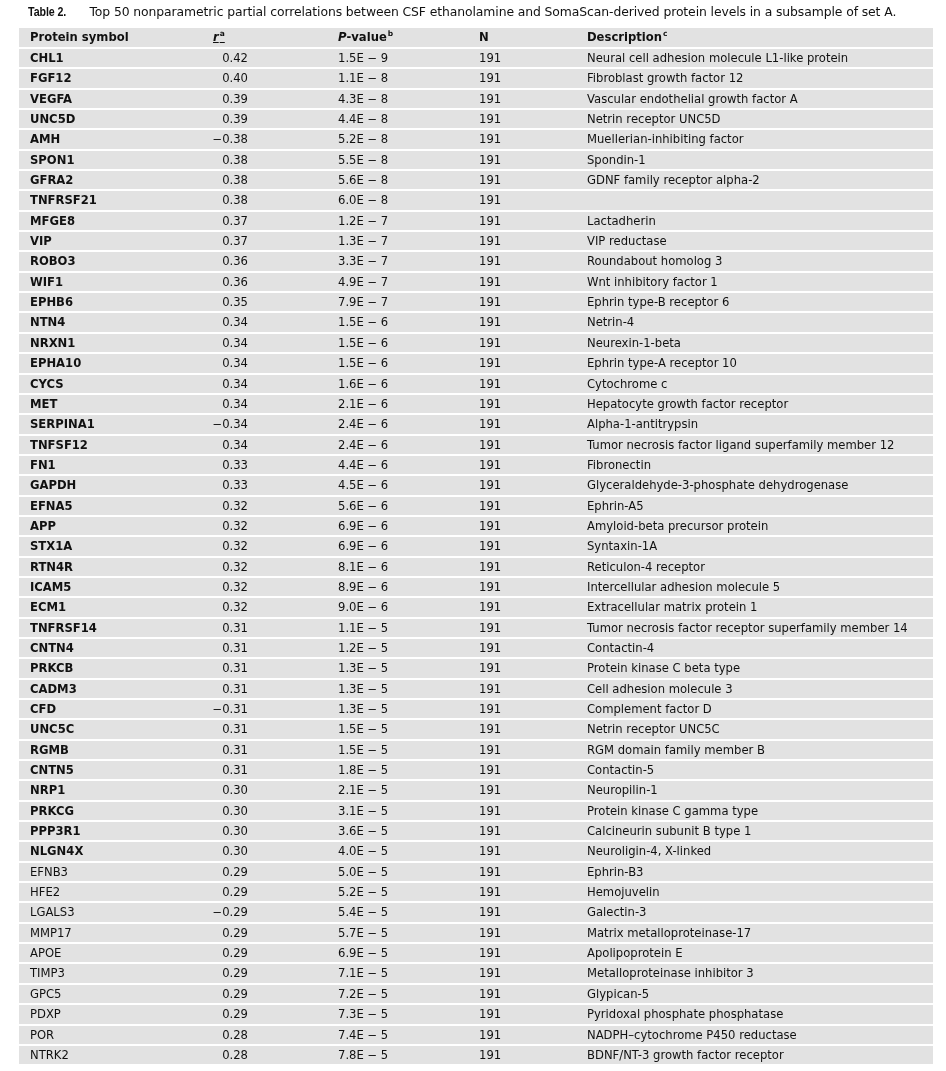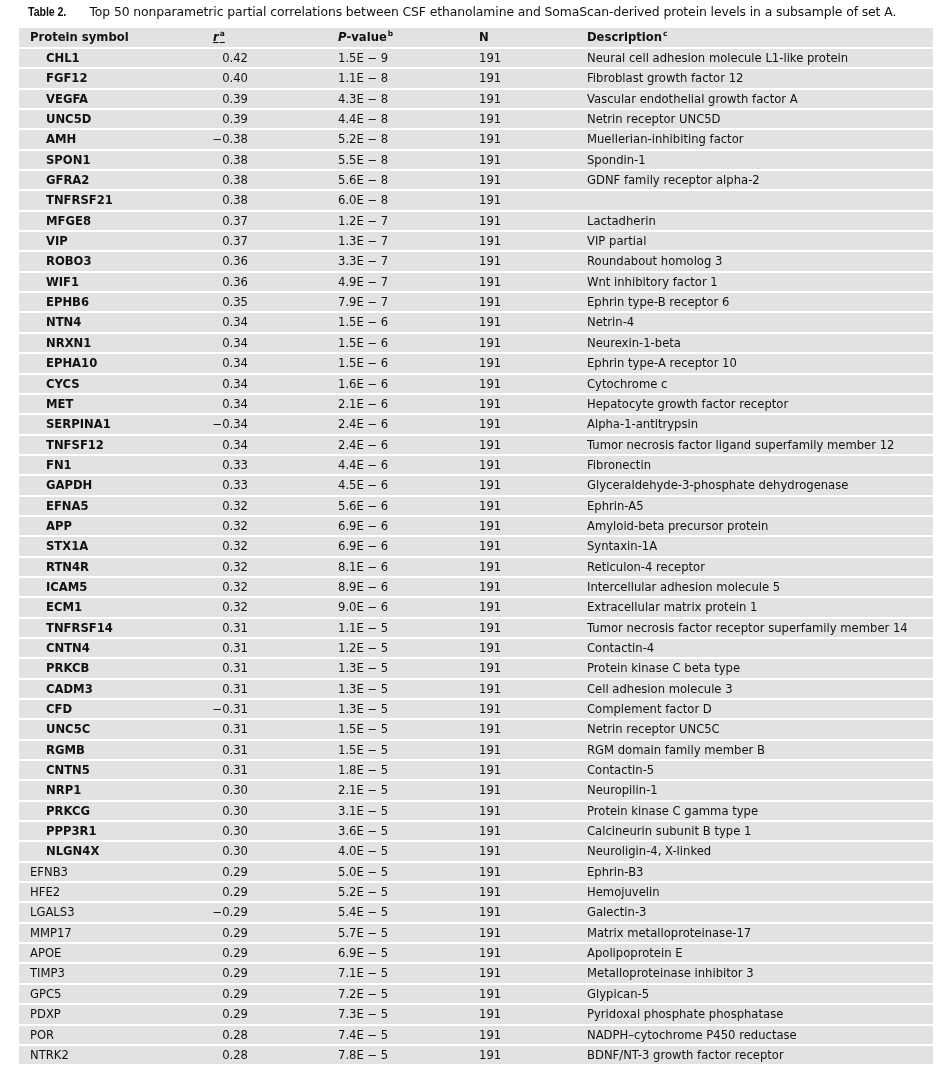--- a/index.html
+++ b/index.html
@@ -58,21 +58,21 @@
     .cell {
       position: absolute;
       top: 0;
     }
     .c-sym { left: 11px; }
     .c-r { left: 160px; width: 69px; text-align: right; }
     .c-r-head { left: 194px; text-decoration: underline; }
     .c-p { left: 319px; }
     .c-n { left: 460px; }
     .c-desc { left: 568px; }
-    .row.bold .c-sym { font-weight: bold; margin-left: 16px; }
+    .row.bold .c-sym { font-weight: bold; }
     sup {
       font-size: 7.5px;
       vertical-align: top;
       position: relative;
       top: -4px;
       margin-left: 1px;
       font-weight: bold;
     }
     .ital { font-style: italic; }
   </style>
@@ -153,21 +153,21 @@
         <span class="cell c-r">0.37</span>
         <span class="cell c-p">1.2E − 7</span>
         <span class="cell c-n">191</span>
         <span class="cell c-desc">Lactadherin</span>
       </div>
       <div class="row bold">
         <span class="cell c-sym">VIP</span>
         <span class="cell c-r">0.37</span>
         <span class="cell c-p">1.3E − 7</span>
         <span class="cell c-n">191</span>
-        <span class="cell c-desc">VIP partial</span>
+        <span class="cell c-desc">VIP reductase</span>
       </div>
       <div class="row bold">
         <span class="cell c-sym">ROBO3</span>
         <span class="cell c-r">0.36</span>
         <span class="cell c-p">3.3E − 7</span>
         <span class="cell c-n">191</span>
         <span class="cell c-desc">Roundabout homolog 3</span>
       </div>
       <div class="row bold">
         <span class="cell c-sym">WIF1</span>

